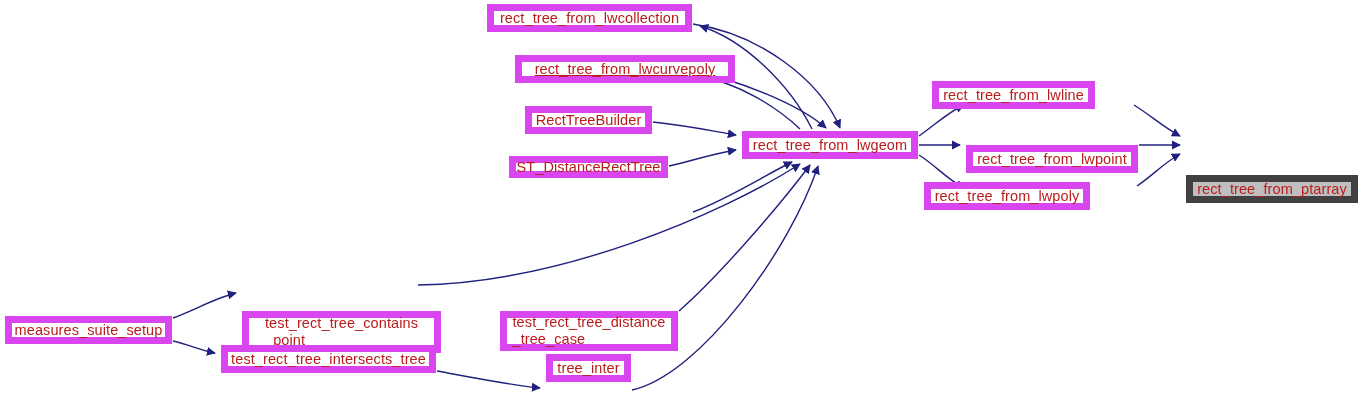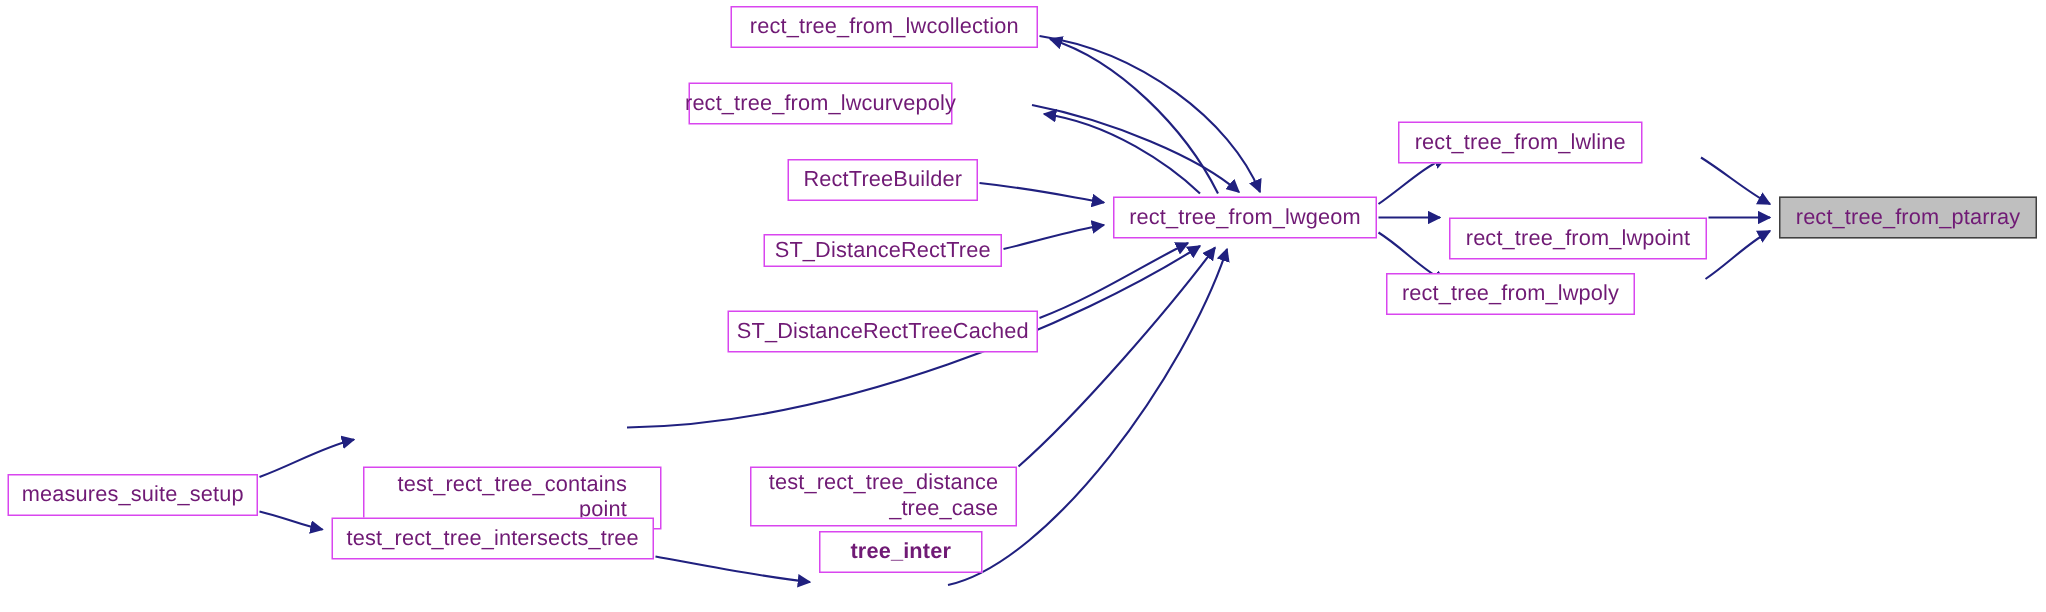--- a/index.html
+++ b/index.html
@@ -21,36 +21,37 @@
     position: absolute;
     left: 0;
     top: 0;
     width: 1364px;
     height: 408px;
     pointer-events: none;
   }
   .node {
     position: absolute;
     box-sizing: border-box;
-    border: 1px solid #d946ef;
+    border: 7px solid #d946ef;
     background: #ffffff;
-    color: #701a75;
+    color: #b91c1c;
     font-size: 14.5px;
     line-height: 17px;
     display: flex;
     align-items: center;
     justify-content: center;
-    text-align: right;
+    text-align: left;
     white-space: pre;
     z-index: 2;
     letter-spacing: 0.1px;
   }
   .node.highlight {
     background: #bfbfbf;
     border-color: #404040;
+    margin-top: 44px;
   }
   .node-label {
     display: block;
     padding: 0 4px;
   }
 </style>
 </head>
 <body>
 
 <div id="graph">
@@ -98,29 +99,28 @@
 
       <path d="M 1134 105 C 1150 115, 1165 128, 1180 136"></path>
 
       <path d="M 1139 145 L 1180 145"></path>
 
       <path d="M 1137 186 C 1152 176, 1165 162, 1180 154"></path>
     </g>
   </svg>
 
 <div class="node" style="left: 487px; top: 4px; width: 205px; height: 28px;"><span class="node-label">rect_tree_from_lwcollection</span></div>
-    <div class="node" style="left: 459px; top: 55px; width: 176px; height: 28px;"><span class="node-label">rect_tree_from_lwcurvepoly</span></div>
+    <div class="node" style="left: 515px; top: 55px; width: 220px; height: 28px; text-decoration: underline;"><span class="node-label">rect_tree_from_lwcurvepoly</span></div>
     <div class="node" style="left: 525px; top: 106px; width: 127px; height: 28px;"><span class="node-label">RectTreeBuilder</span></div>
     <div class="node" style="left: 509px; top: 156px; width: 159px; height: 22px;"><span class="node-label">ST_DistanceRectTree</span></div>
-    <div class="node" style="left: 485px; top: 207px; width: 207px; height: 28px;"><span class="node-label">ST_DistanceRectTreeCached</span></div>
     <div class="node" style="left: 242px; top: 265px; width: 199px; height: 42px; margin-top: 46px;"><span class="node-label">test_rect_tree_contains
 _point</span></div>
     <div class="node" style="left: 5px; top: 316px; width: 167px; height: 28px;"><span class="node-label">measures_suite_setup</span></div>
     <div class="node" style="left: 221px; top: 345px; width: 215px; height: 28px;"><span class="node-label">test_rect_tree_intersects_tree</span></div>
     <div class="node" style="left: 500px; top: 311px; width: 178px; height: 40px;"><span class="node-label">test_rect_tree_distance
 _tree_case</span></div>
-    <div class="node" style="left: 546px; top: 354px; width: 109px; height: 28px; font-weight: bold;"><span class="node-label">tree_inter</span></div>
+    <div class="node" style="left: 546px; top: 354px; width: 85px; height: 28px;"><span class="node-label">tree_inter</span></div>
     <div class="node" style="left: 742px; top: 131px; width: 176px; height: 28px;"><span class="node-label">rect_tree_from_lwgeom</span></div>
     <div class="node" style="left: 932px; top: 81px; width: 163px; height: 28px;"><span class="node-label">rect_tree_from_lwline</span></div>
     <div class="node" style="left: 966px; top: 131px; width: 172px; height: 28px; margin-top: 14px;"><span class="node-label">rect_tree_from_lwpoint</span></div>
     <div class="node" style="left: 924px; top: 182px; width: 166px; height: 28px;"><span class="node-label">rect_tree_from_lwpoly</span></div>
     <div class="node highlight" style="left: 1186px; top: 131px; width: 172px; height: 28px;"><span class="node-label">rect_tree_from_ptarray</span></div>
   </div>
 
 </body></html>

